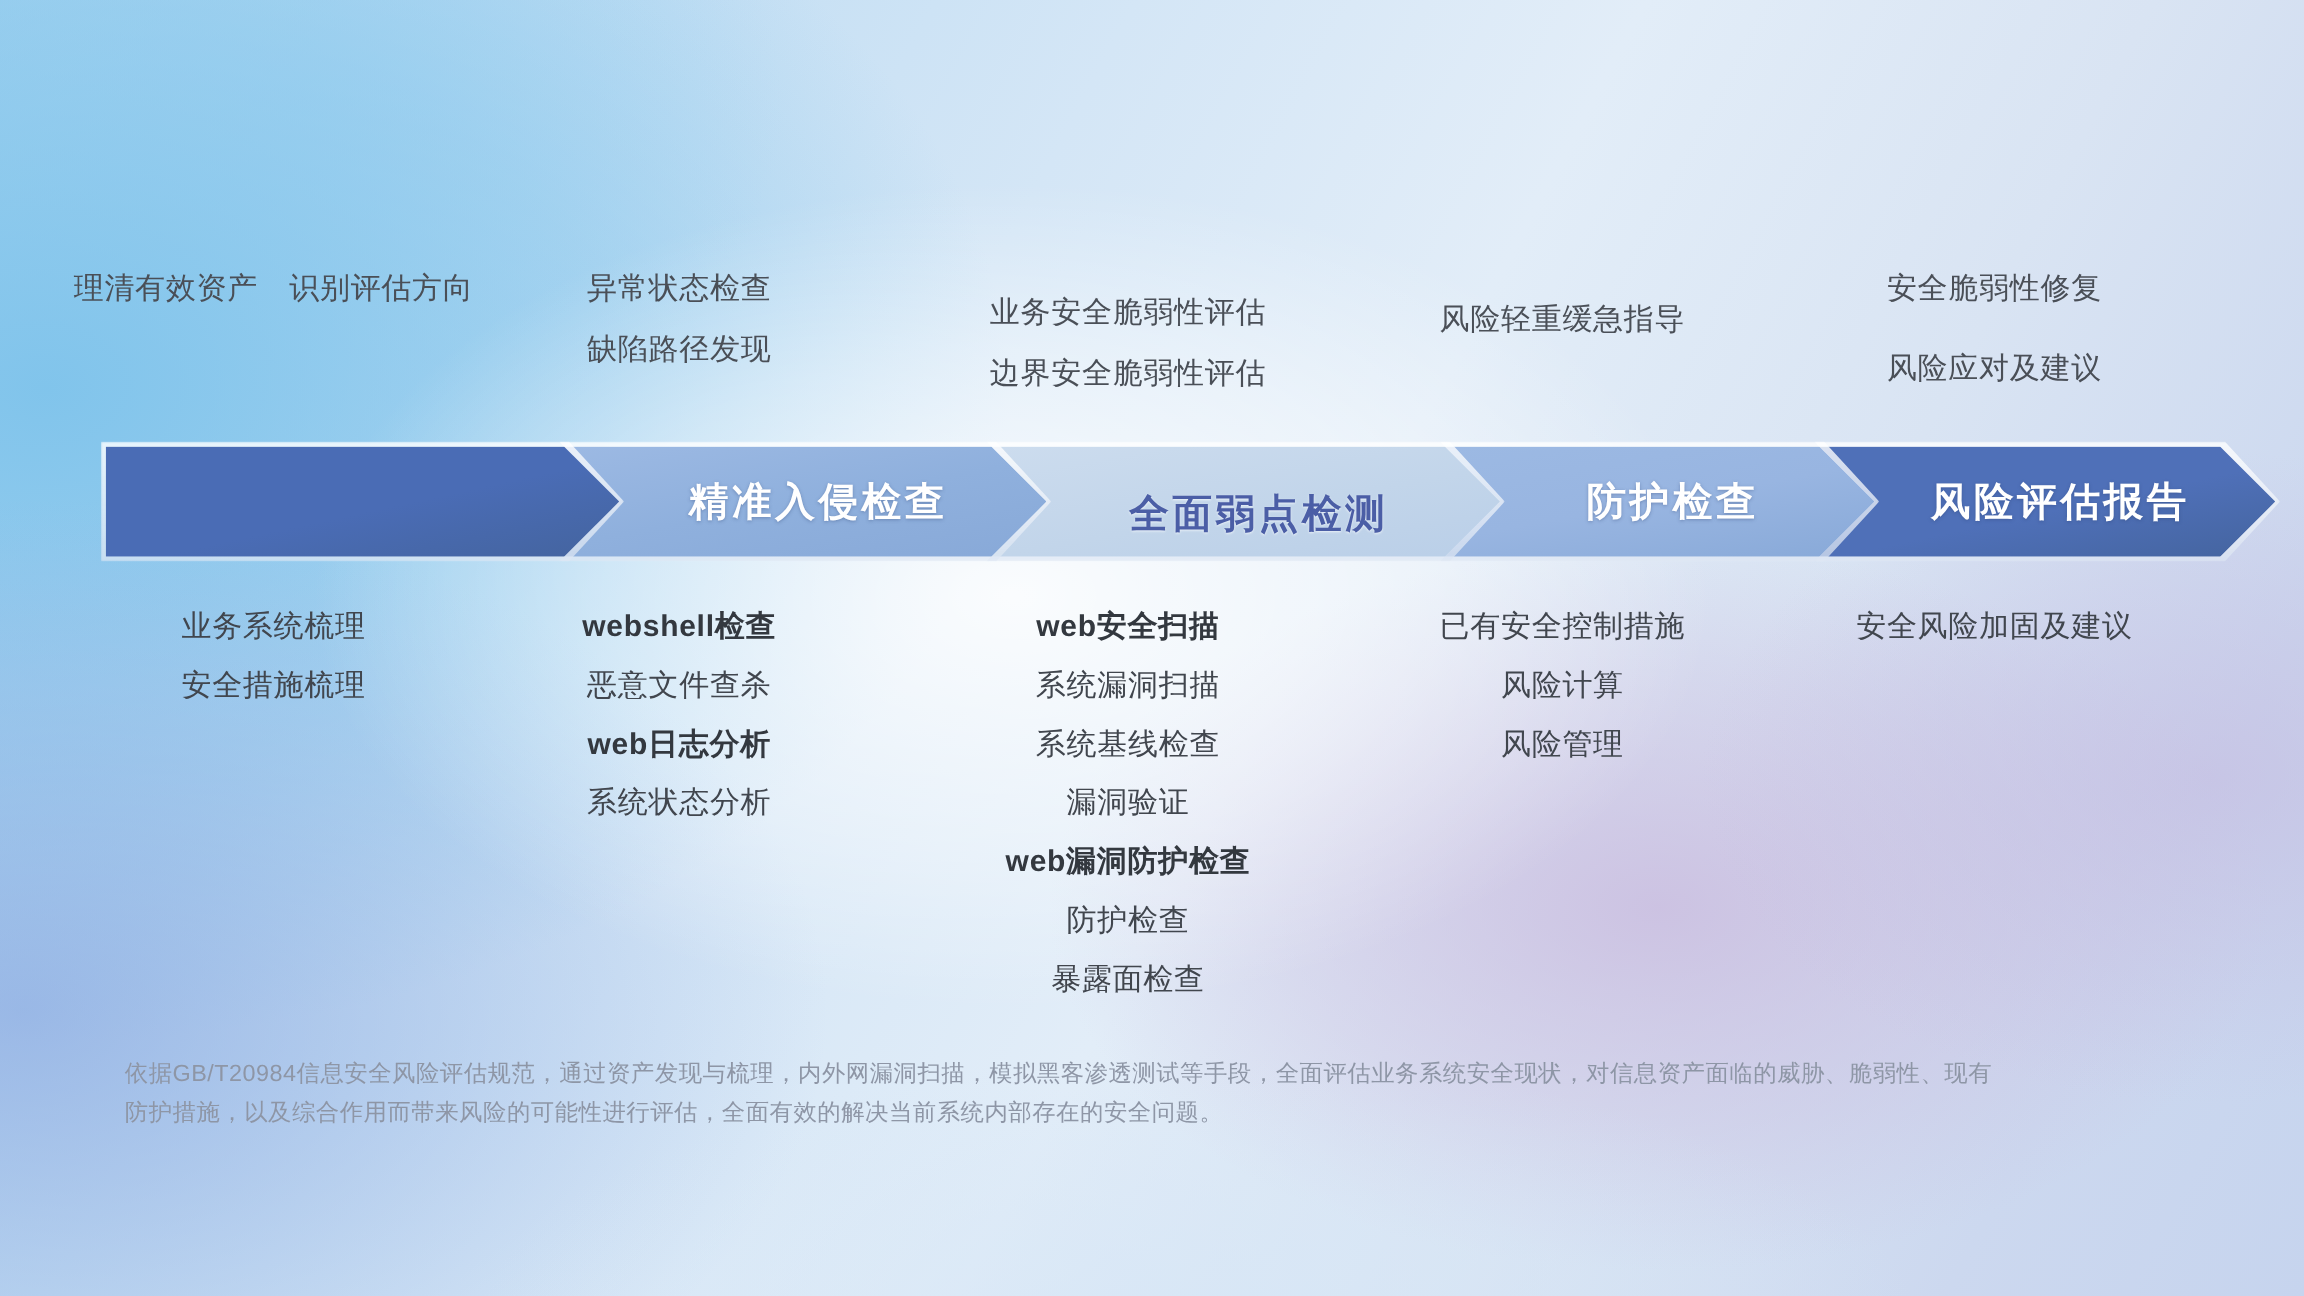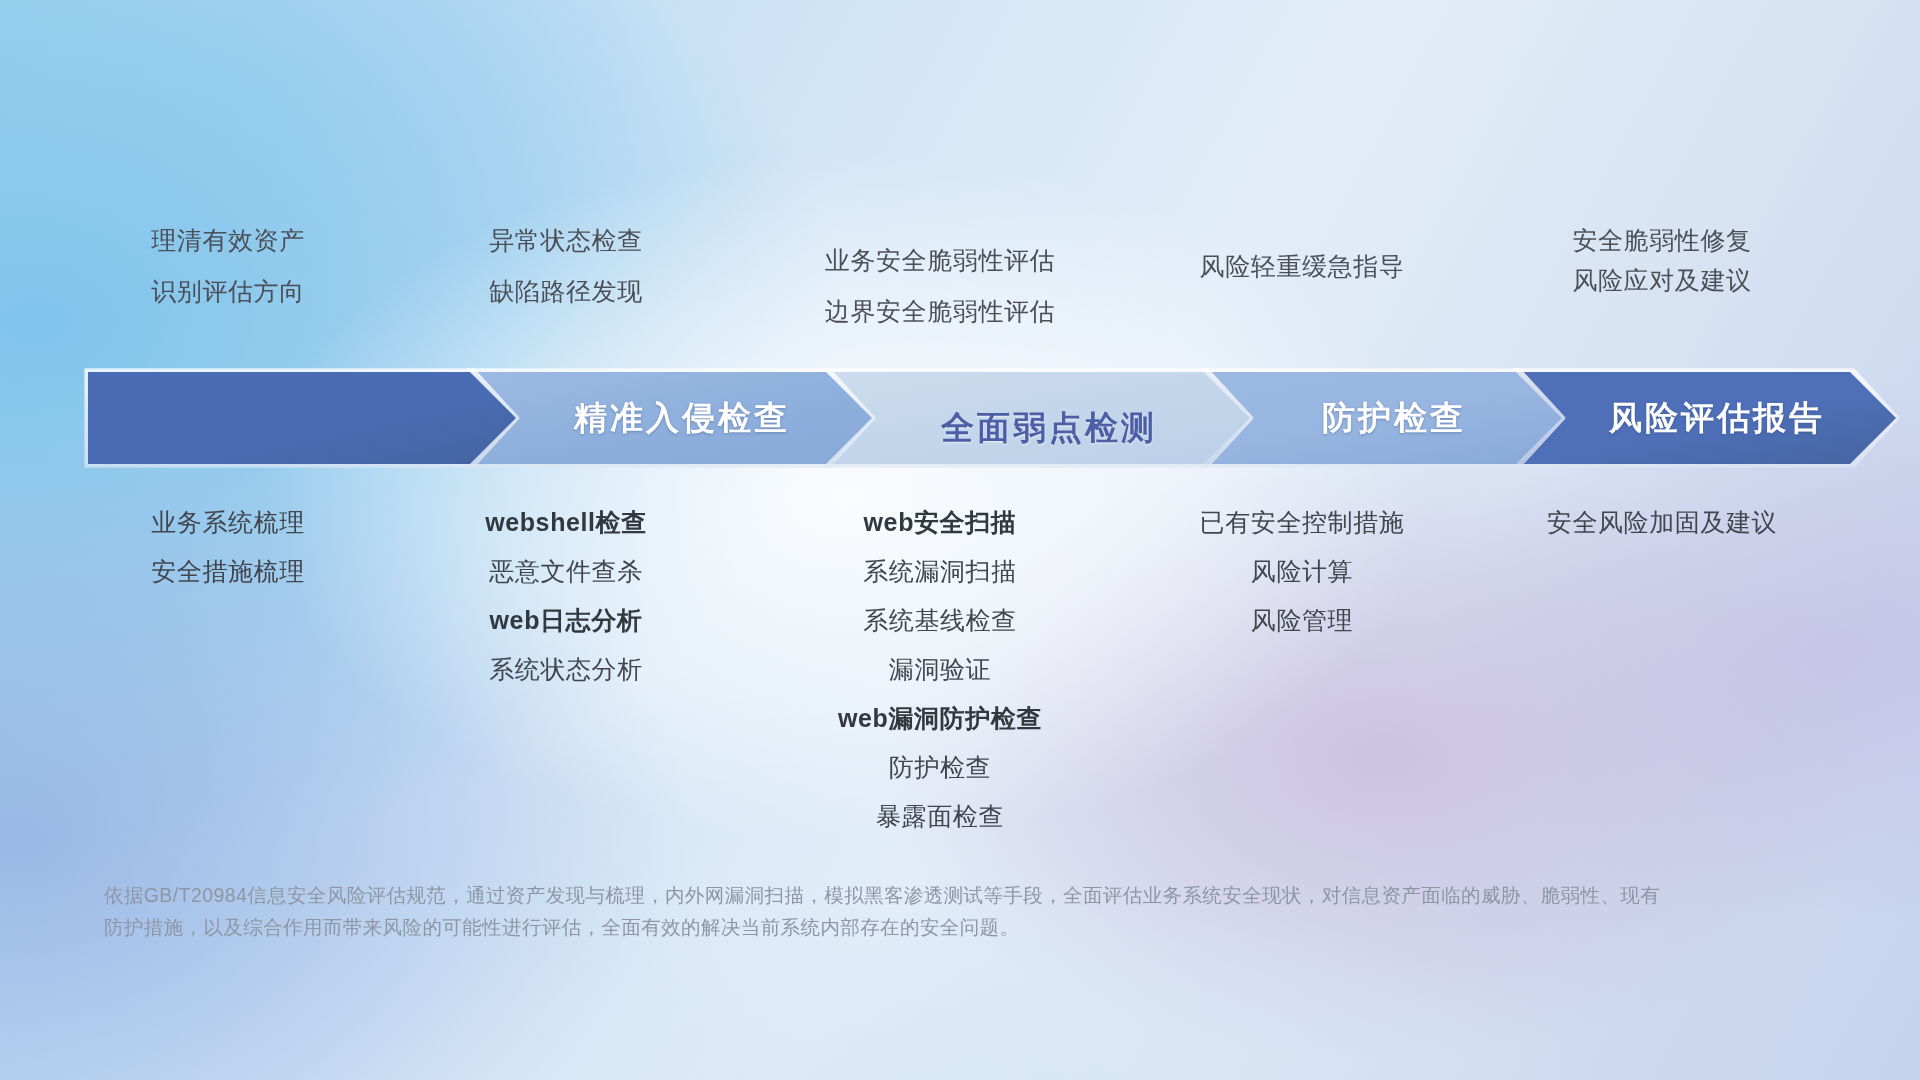--- a/index.html
+++ b/index.html
@@ -82,21 +82,21 @@
   <div class="bglayer b5"></div>
   <div class="bglayer b6"></div>
   <div class="bglayer b4"></div>
   <div class="bglayer b7"></div>
 </div>
 
 <div id="content">
 
   <div class="row" id="toprow">
       <div class="col" style="position: absolute; left: 0px; width: 1920px; align-items: center;">
-        <div style="position: absolute; left: 228px; transform: translateX(-50%); display: flex; flex-direction: column; align-items: flex-end; gap: 26px;">
+        <div style="position: absolute; left: 228px; transform: translateX(-50%); display: flex; align-items: flex-end; gap: 26px;">
           <div class="toplabel">理清有效资产</div>
           <div class="toplabel">识别评估方向</div>
         </div>
       </div>
       <div class="col" style="position: absolute; left: 0px; width: 1920px; align-items: center;">
         <div style="position: absolute; left: 566px; transform: translateX(-50%); display: flex; flex-direction: column; align-items: center; gap: 26px;">
           <div class="toplabel">异常状态检查</div>
           <div class="toplabel">缺陷路径发现</div>
         </div>
       </div>
@@ -105,21 +105,21 @@
           <div class="toplabel">业务安全脆弱性评估</div>
           <div class="toplabel">边界安全脆弱性评估</div>
         </div>
       </div>
       <div class="col" style="position: absolute; left: 0px; width: 1920px; align-items: center;">
         <div style="position: absolute; left: 1302px; transform: translateX(-50%); display: flex; flex-direction: column; align-items: center; gap: 26px; top: 26px;">
           <div class="toplabel">风险轻重缓急指导</div>
         </div>
       </div>
       <div class="col" style="position: absolute; left: 0px; width: 1920px; align-items: center;">
-        <div style="position: absolute; left: 1662px; transform: translateX(-50%); display: flex; flex-direction: column; align-items: flex-start; gap: 15px;">
+        <div style="position: absolute; left: 1662px; transform: translateX(-50%); display: flex; flex-direction: column; align-items: flex-start; gap: 42px;">
           <div class="toplabel">安全脆弱性修复</div>
           <div class="toplabel">风险应对及建议</div>
         </div>
       </div>
     </div>
 
   <div id="banner">
       <div class="seg darktxt" style="left: 0px; width: 428px; z-index: 10;">
         <div class="glow" style="background: linear-gradient(rgba(255, 255, 255, 0.95), rgba(221, 230, 243, 0.85)); clip-path: polygon(0px 0px, calc(100% - 46px) 0px, 100% 50%, calc(100% - 46px) 100%, 0px 100%);"></div>
         <div class="shape" style="background: linear-gradient(168deg, rgb(74, 108, 181) 0%, rgb(74, 108, 181) 55%, rgb(68, 100, 159) 100%); clip-path: polygon(0px 0px, calc(100% - 46px) 0px, 100% 50%, calc(100% - 46px) 100%, 0px 100%);"></div>

